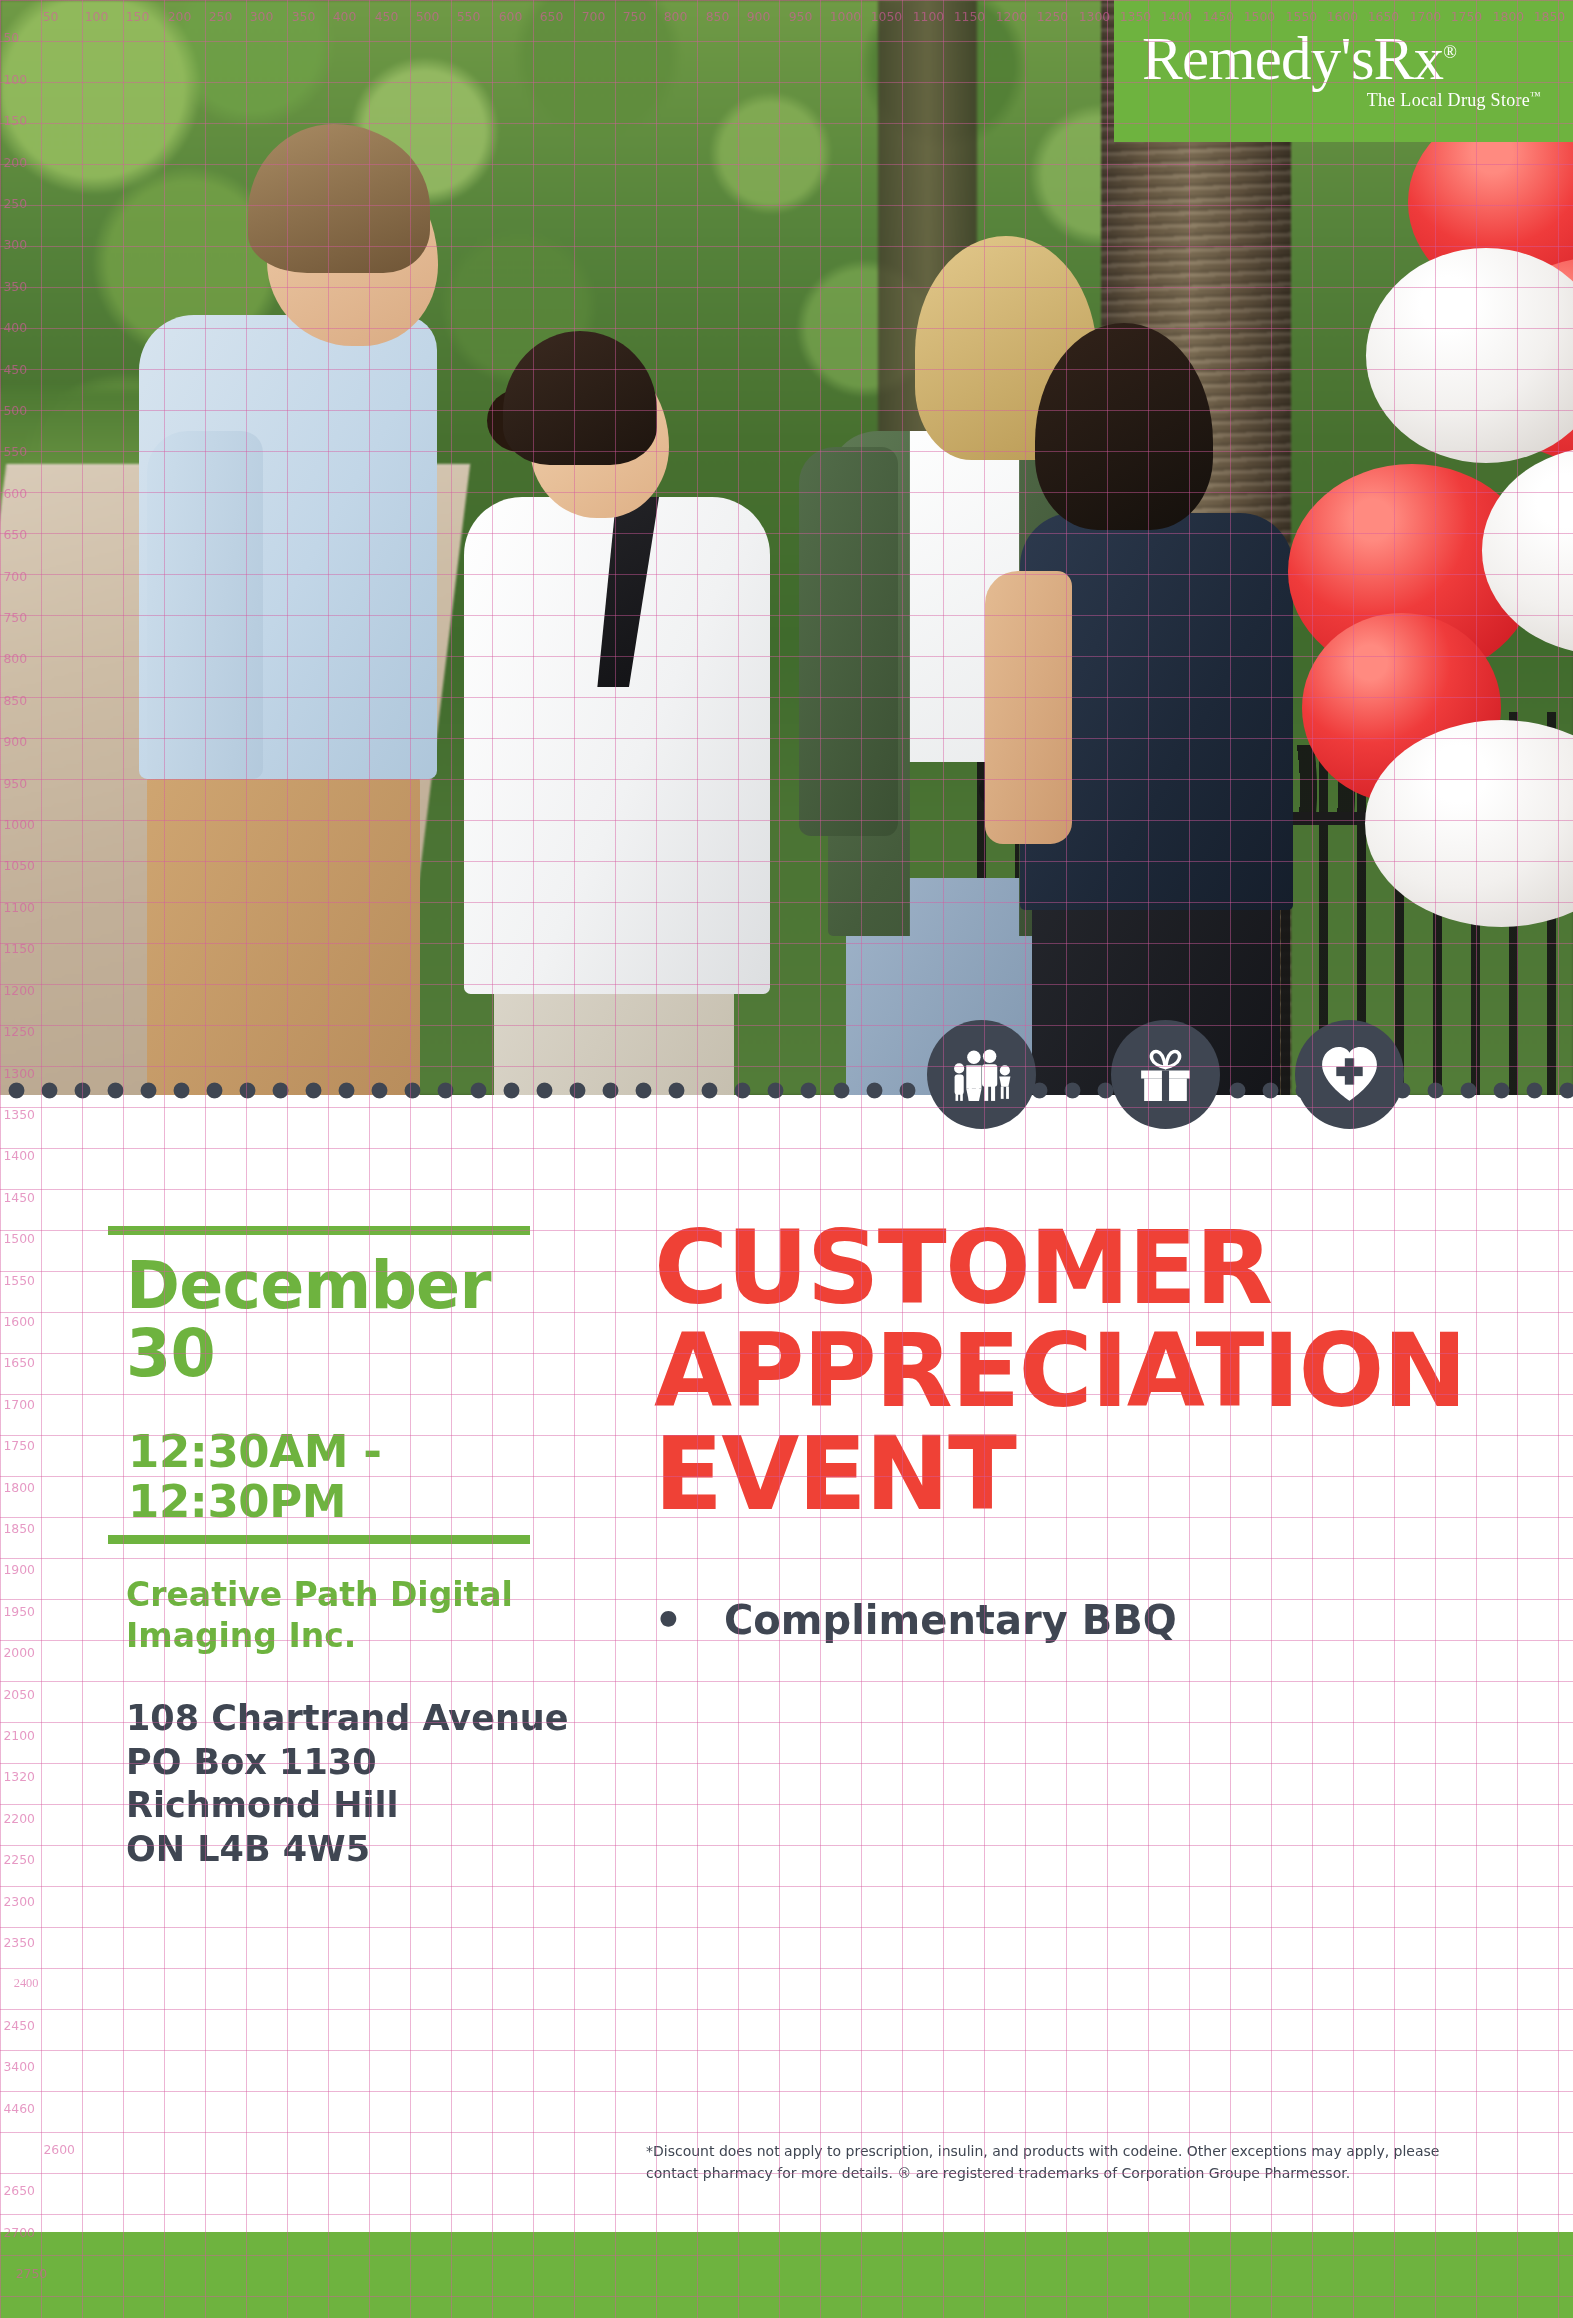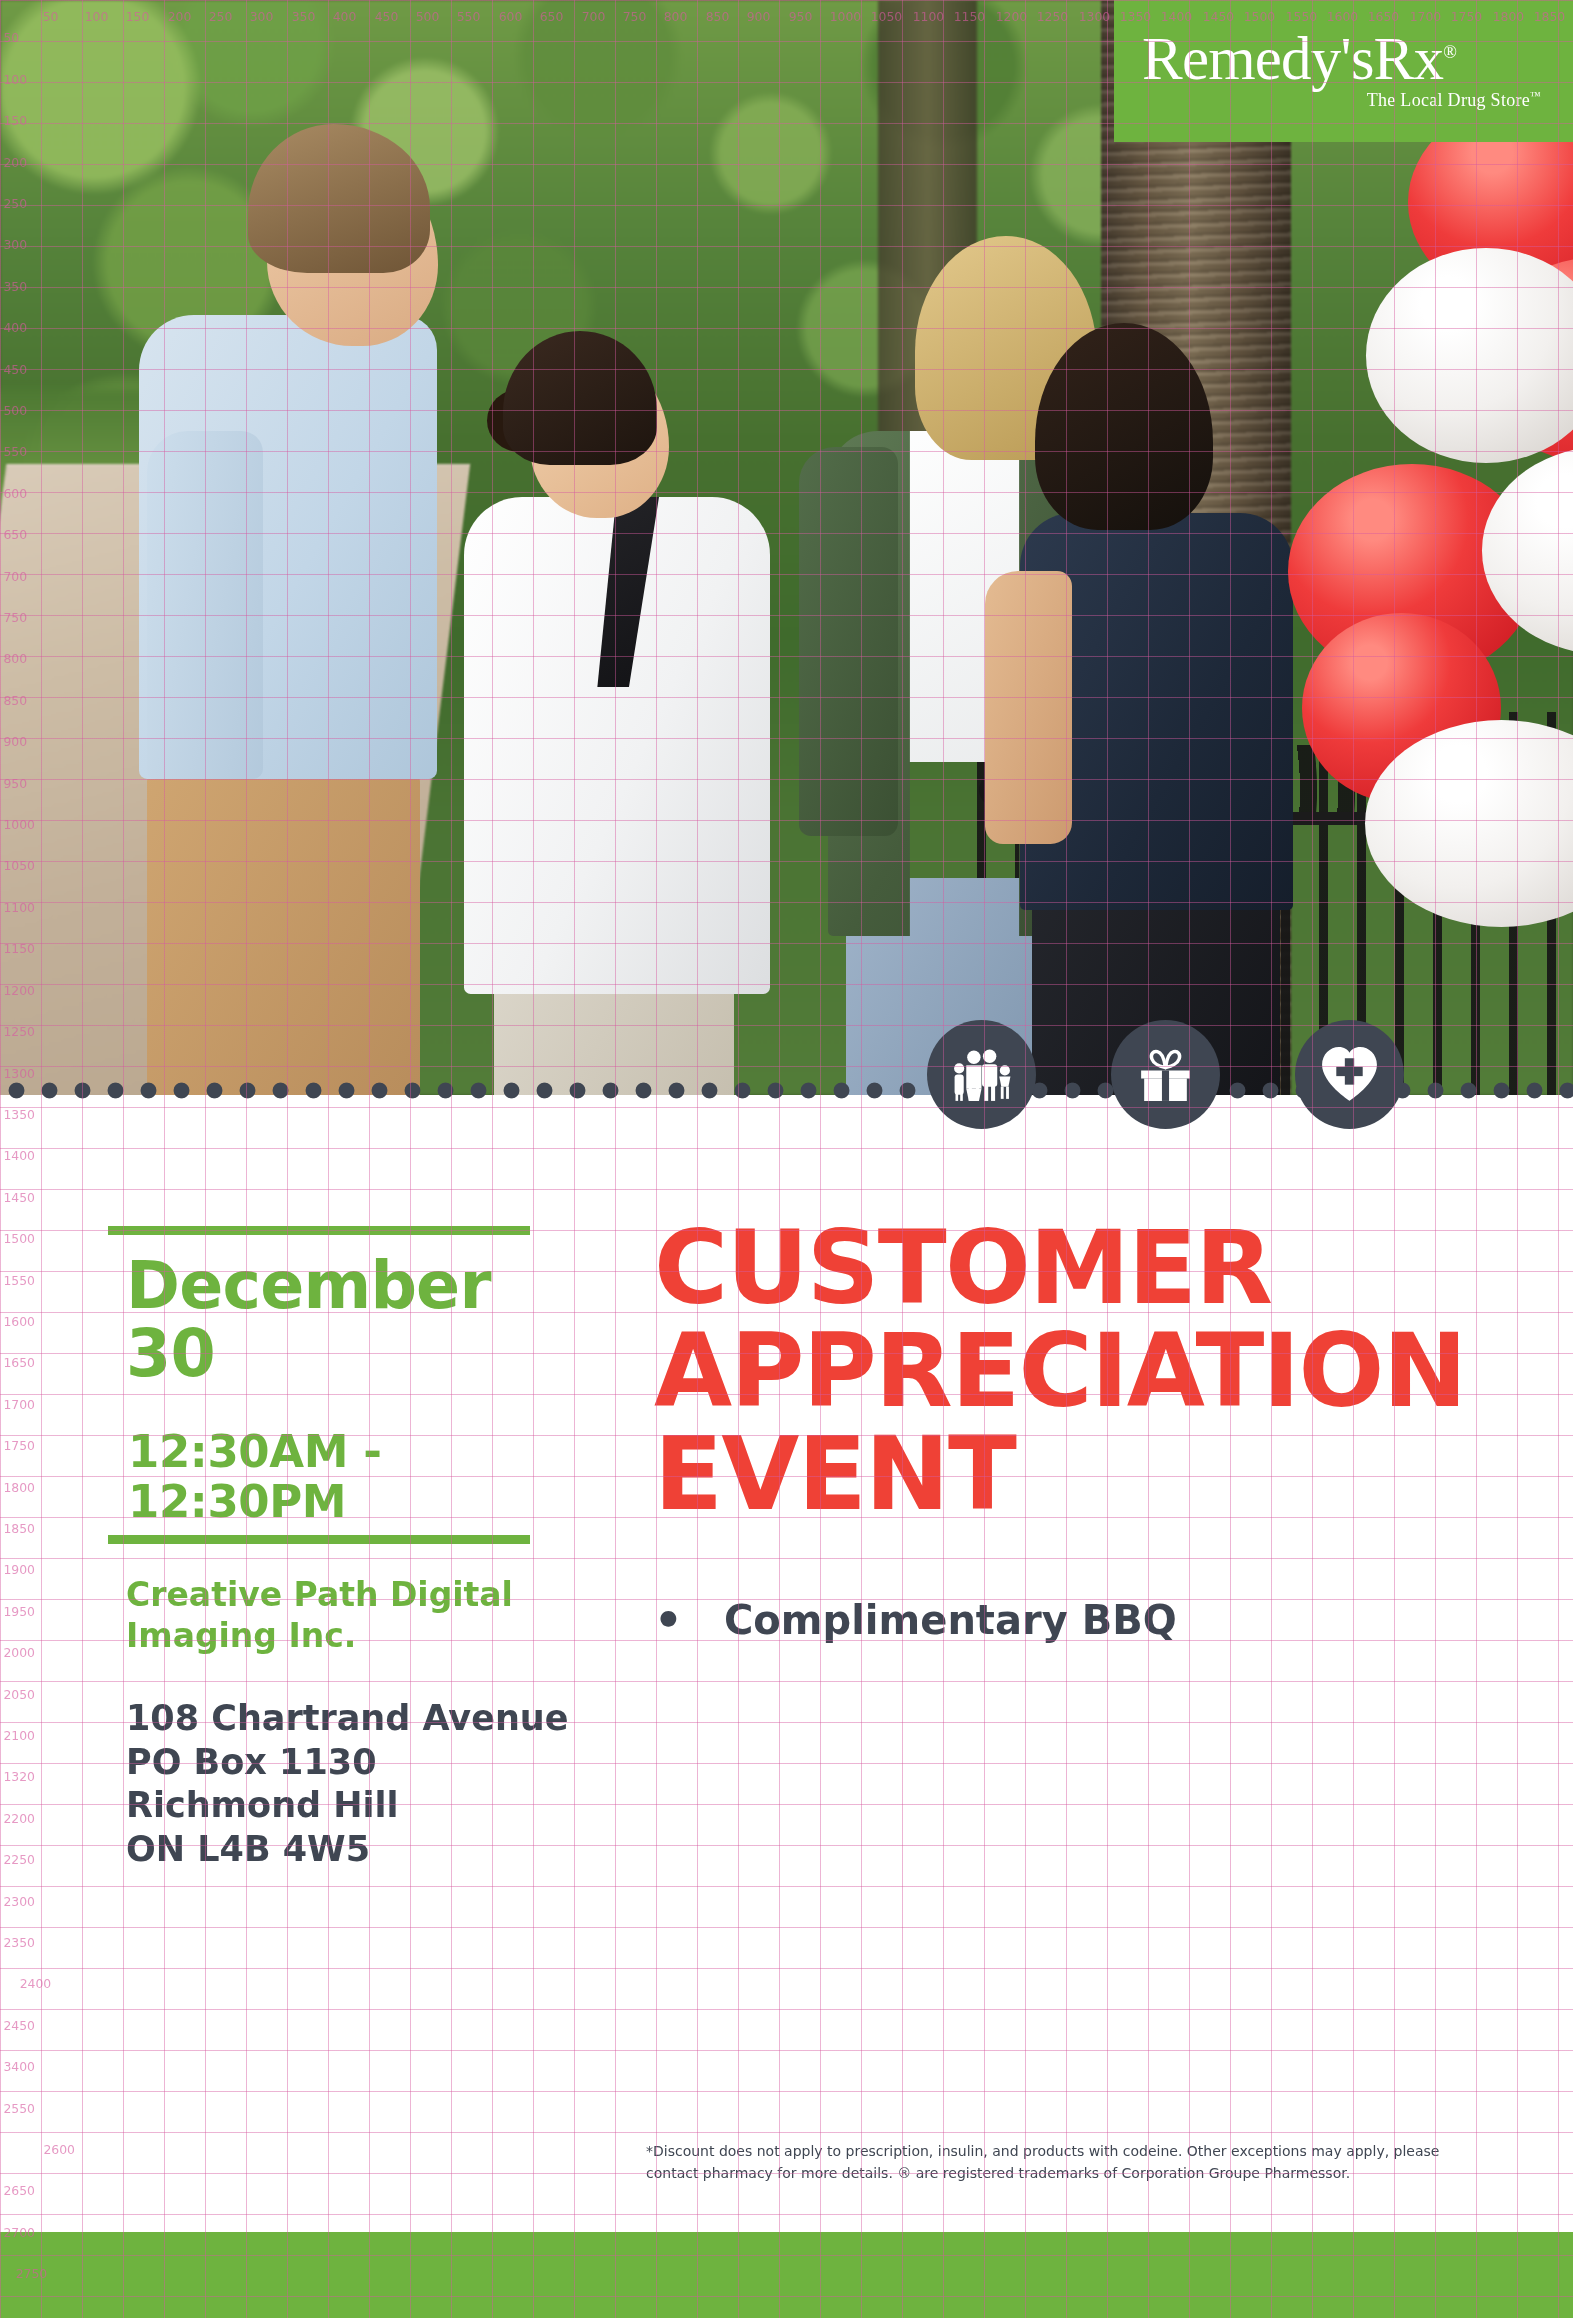--- a/index.html
+++ b/index.html
@@ -496,24 +496,24 @@
       <div class="ruler-label rl-y" style="left: 1.7px; top: 1573px;">1900</div>
       <div class="ruler-label rl-y" style="left: 1.7px; top: 1615px;">1950</div>
       <div class="ruler-label rl-y" style="left: 1.7px; top: 1656px;">2000</div>
       <div class="ruler-label rl-y" style="left: 1.7px; top: 1698px;">2050</div>
       <div class="ruler-label rl-y" style="left: 1.7px; top: 1739px;">2100</div>
       <div class="ruler-label rl-y" style="left: 1.7px; top: 1780px;">1320</div>
       <div class="ruler-label rl-y" style="left: 1.7px; top: 1822px;">2200</div>
       <div class="ruler-label rl-y" style="left: 1.7px; top: 1863px;">2250</div>
       <div class="ruler-label rl-y" style="left: 1.7px; top: 1905px;">2300</div>
       <div class="ruler-label rl-y" style="left: 1.7px; top: 1946px;">2350</div>
-      <div class="ruler-label rl-y" style="left: 18px; top: 1987px;">2400</div>
+      <div class="ruler-label rl-y" style="left: 12px; top: 1987px; font-family: Liberation Serif, serif;">2400</div>
       <div class="ruler-label rl-y" style="left: 1.7px; top: 2029px;">2450</div>
       <div class="ruler-label rl-y" style="left: 1.7px; top: 2070px;">3400</div>
-      <div class="ruler-label rl-y" style="left: 1.7px; top: 2112px;">2550</div>
+      <div class="ruler-label rl-y" style="left: 1.7px; top: 2112px;">4460</div>
       <div class="ruler-label rl-y" style="left: 1.7px; top: 2153px; margin-left: 40px;">2600</div>
       <div class="ruler-label rl-y" style="left: 1.7px; top: 2194px;">2650</div>
       <div class="ruler-label rl-y" style="left: 1.7px; top: 2236px;">2700</div>
       <div class="ruler-label rl-y" style="left: 14px; top: 2277px;">2750</div>
     </div>
 
 </div>
 
 
 </body></html>

